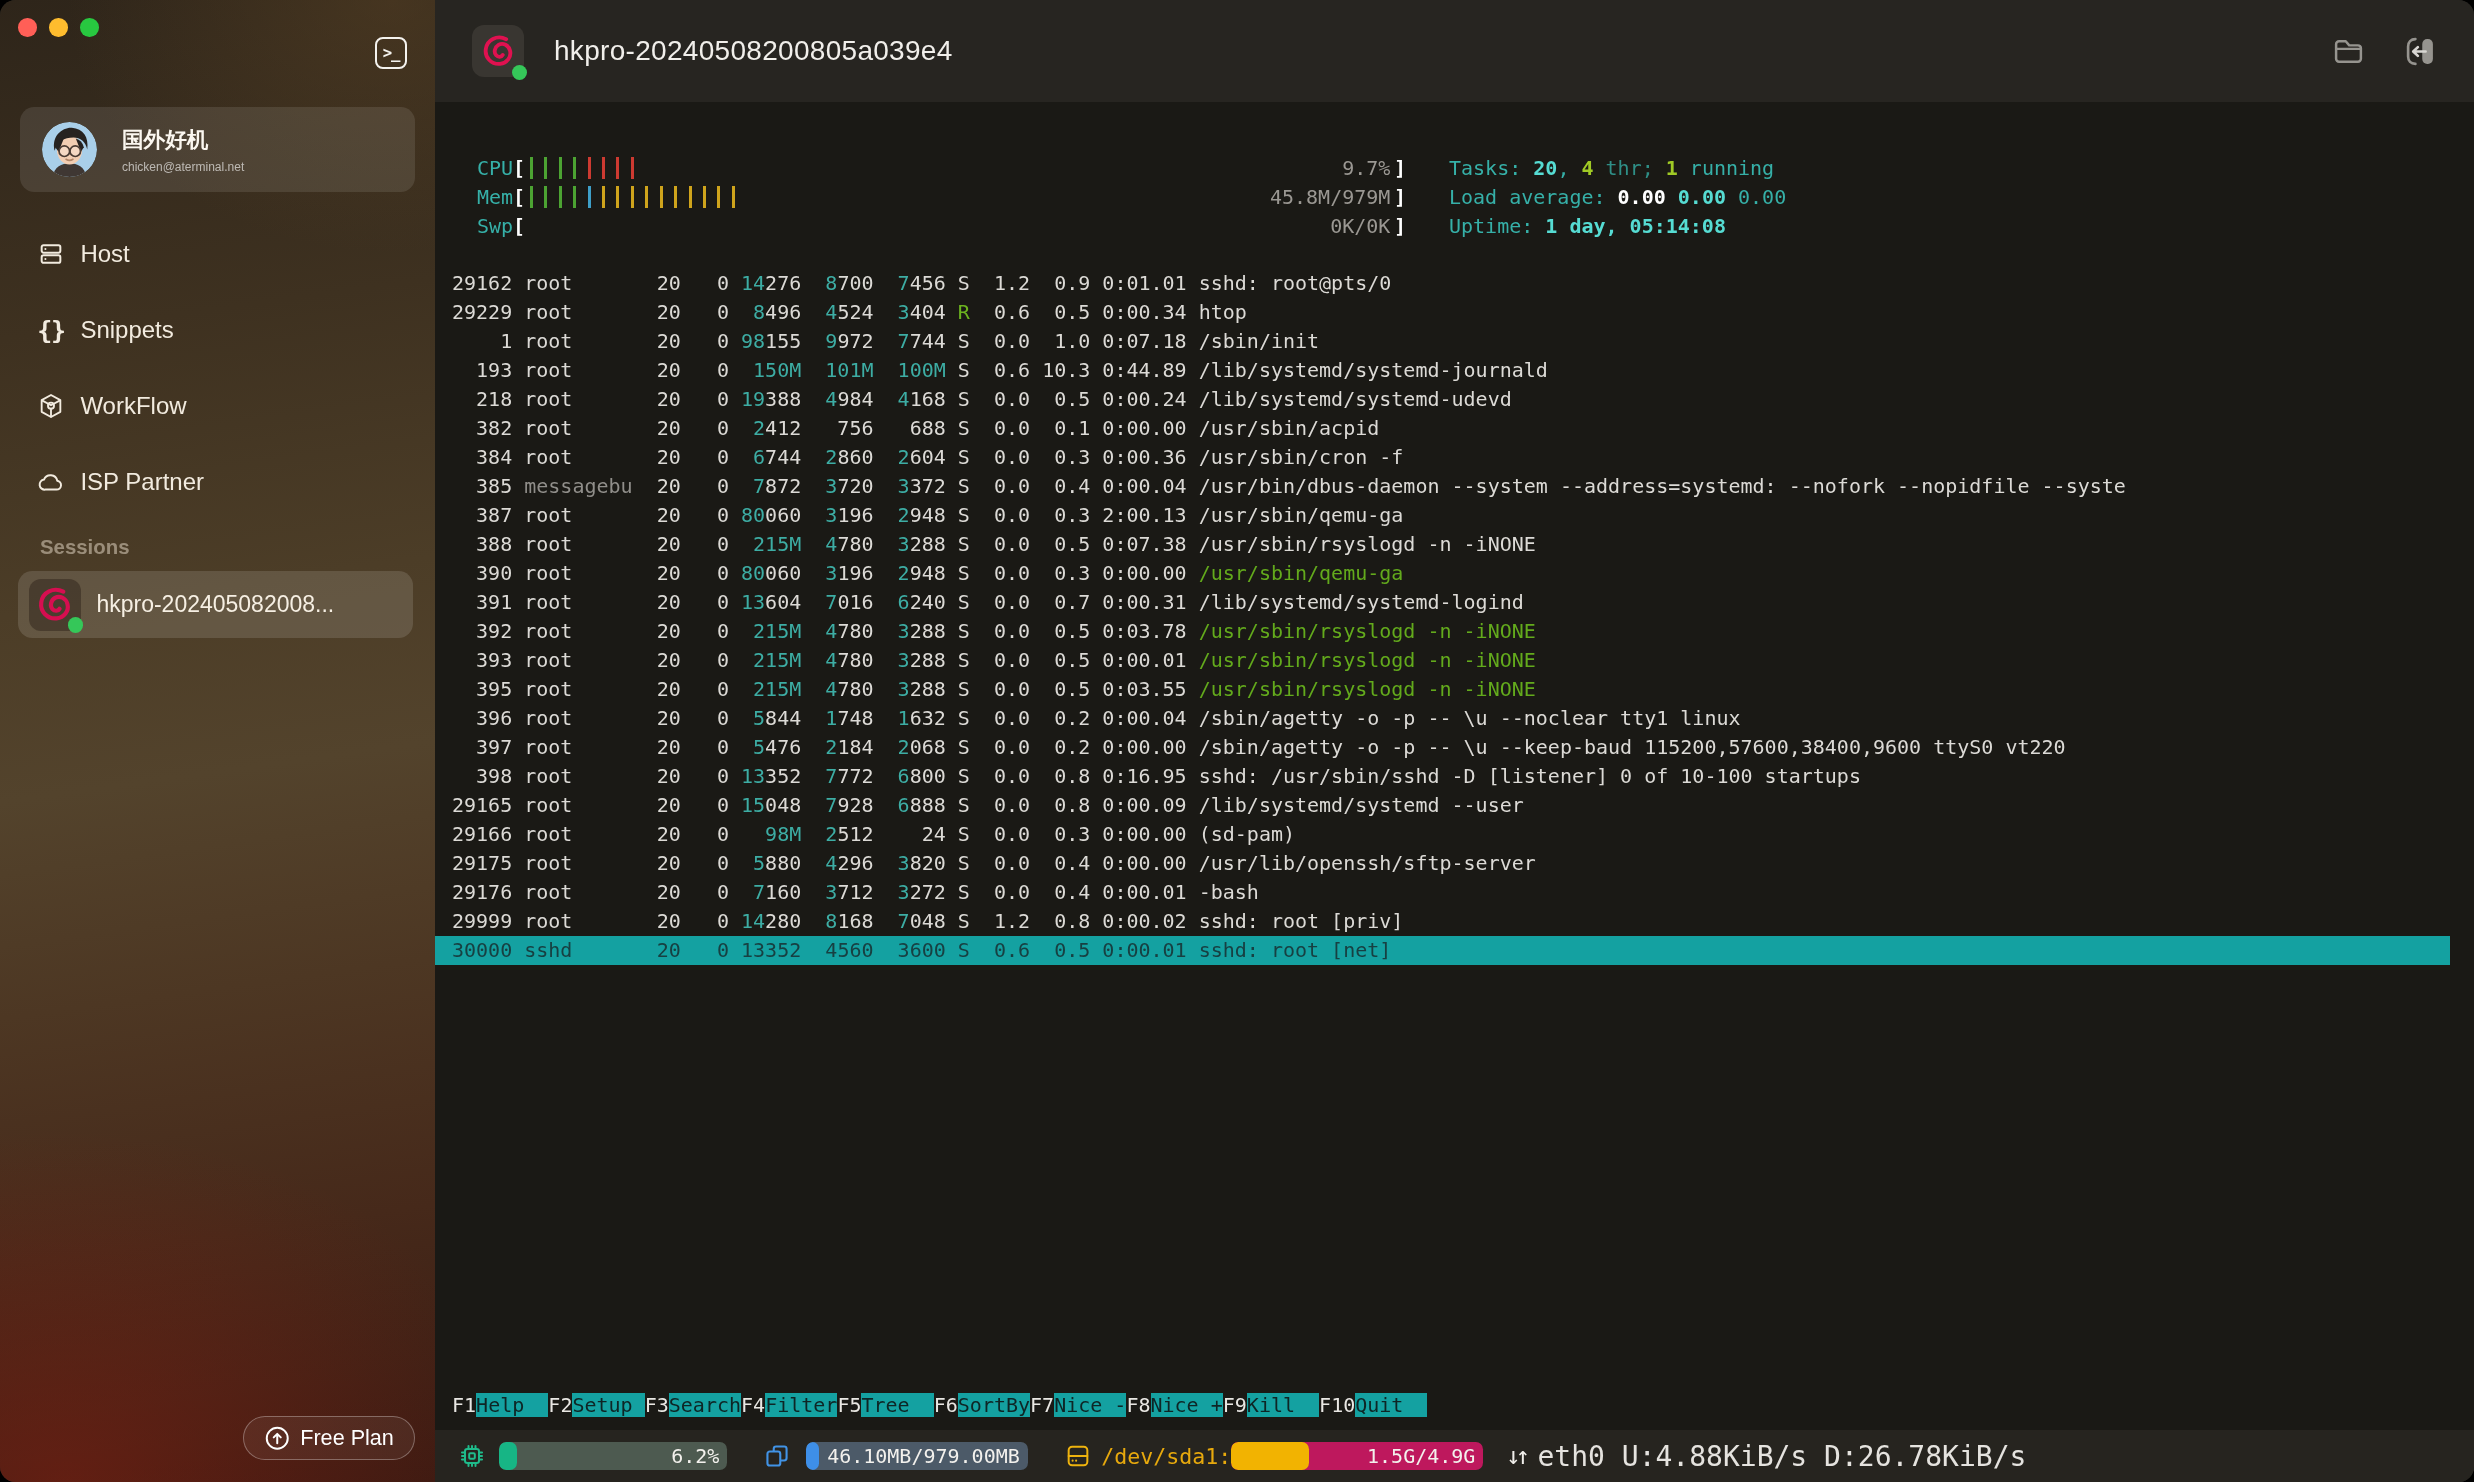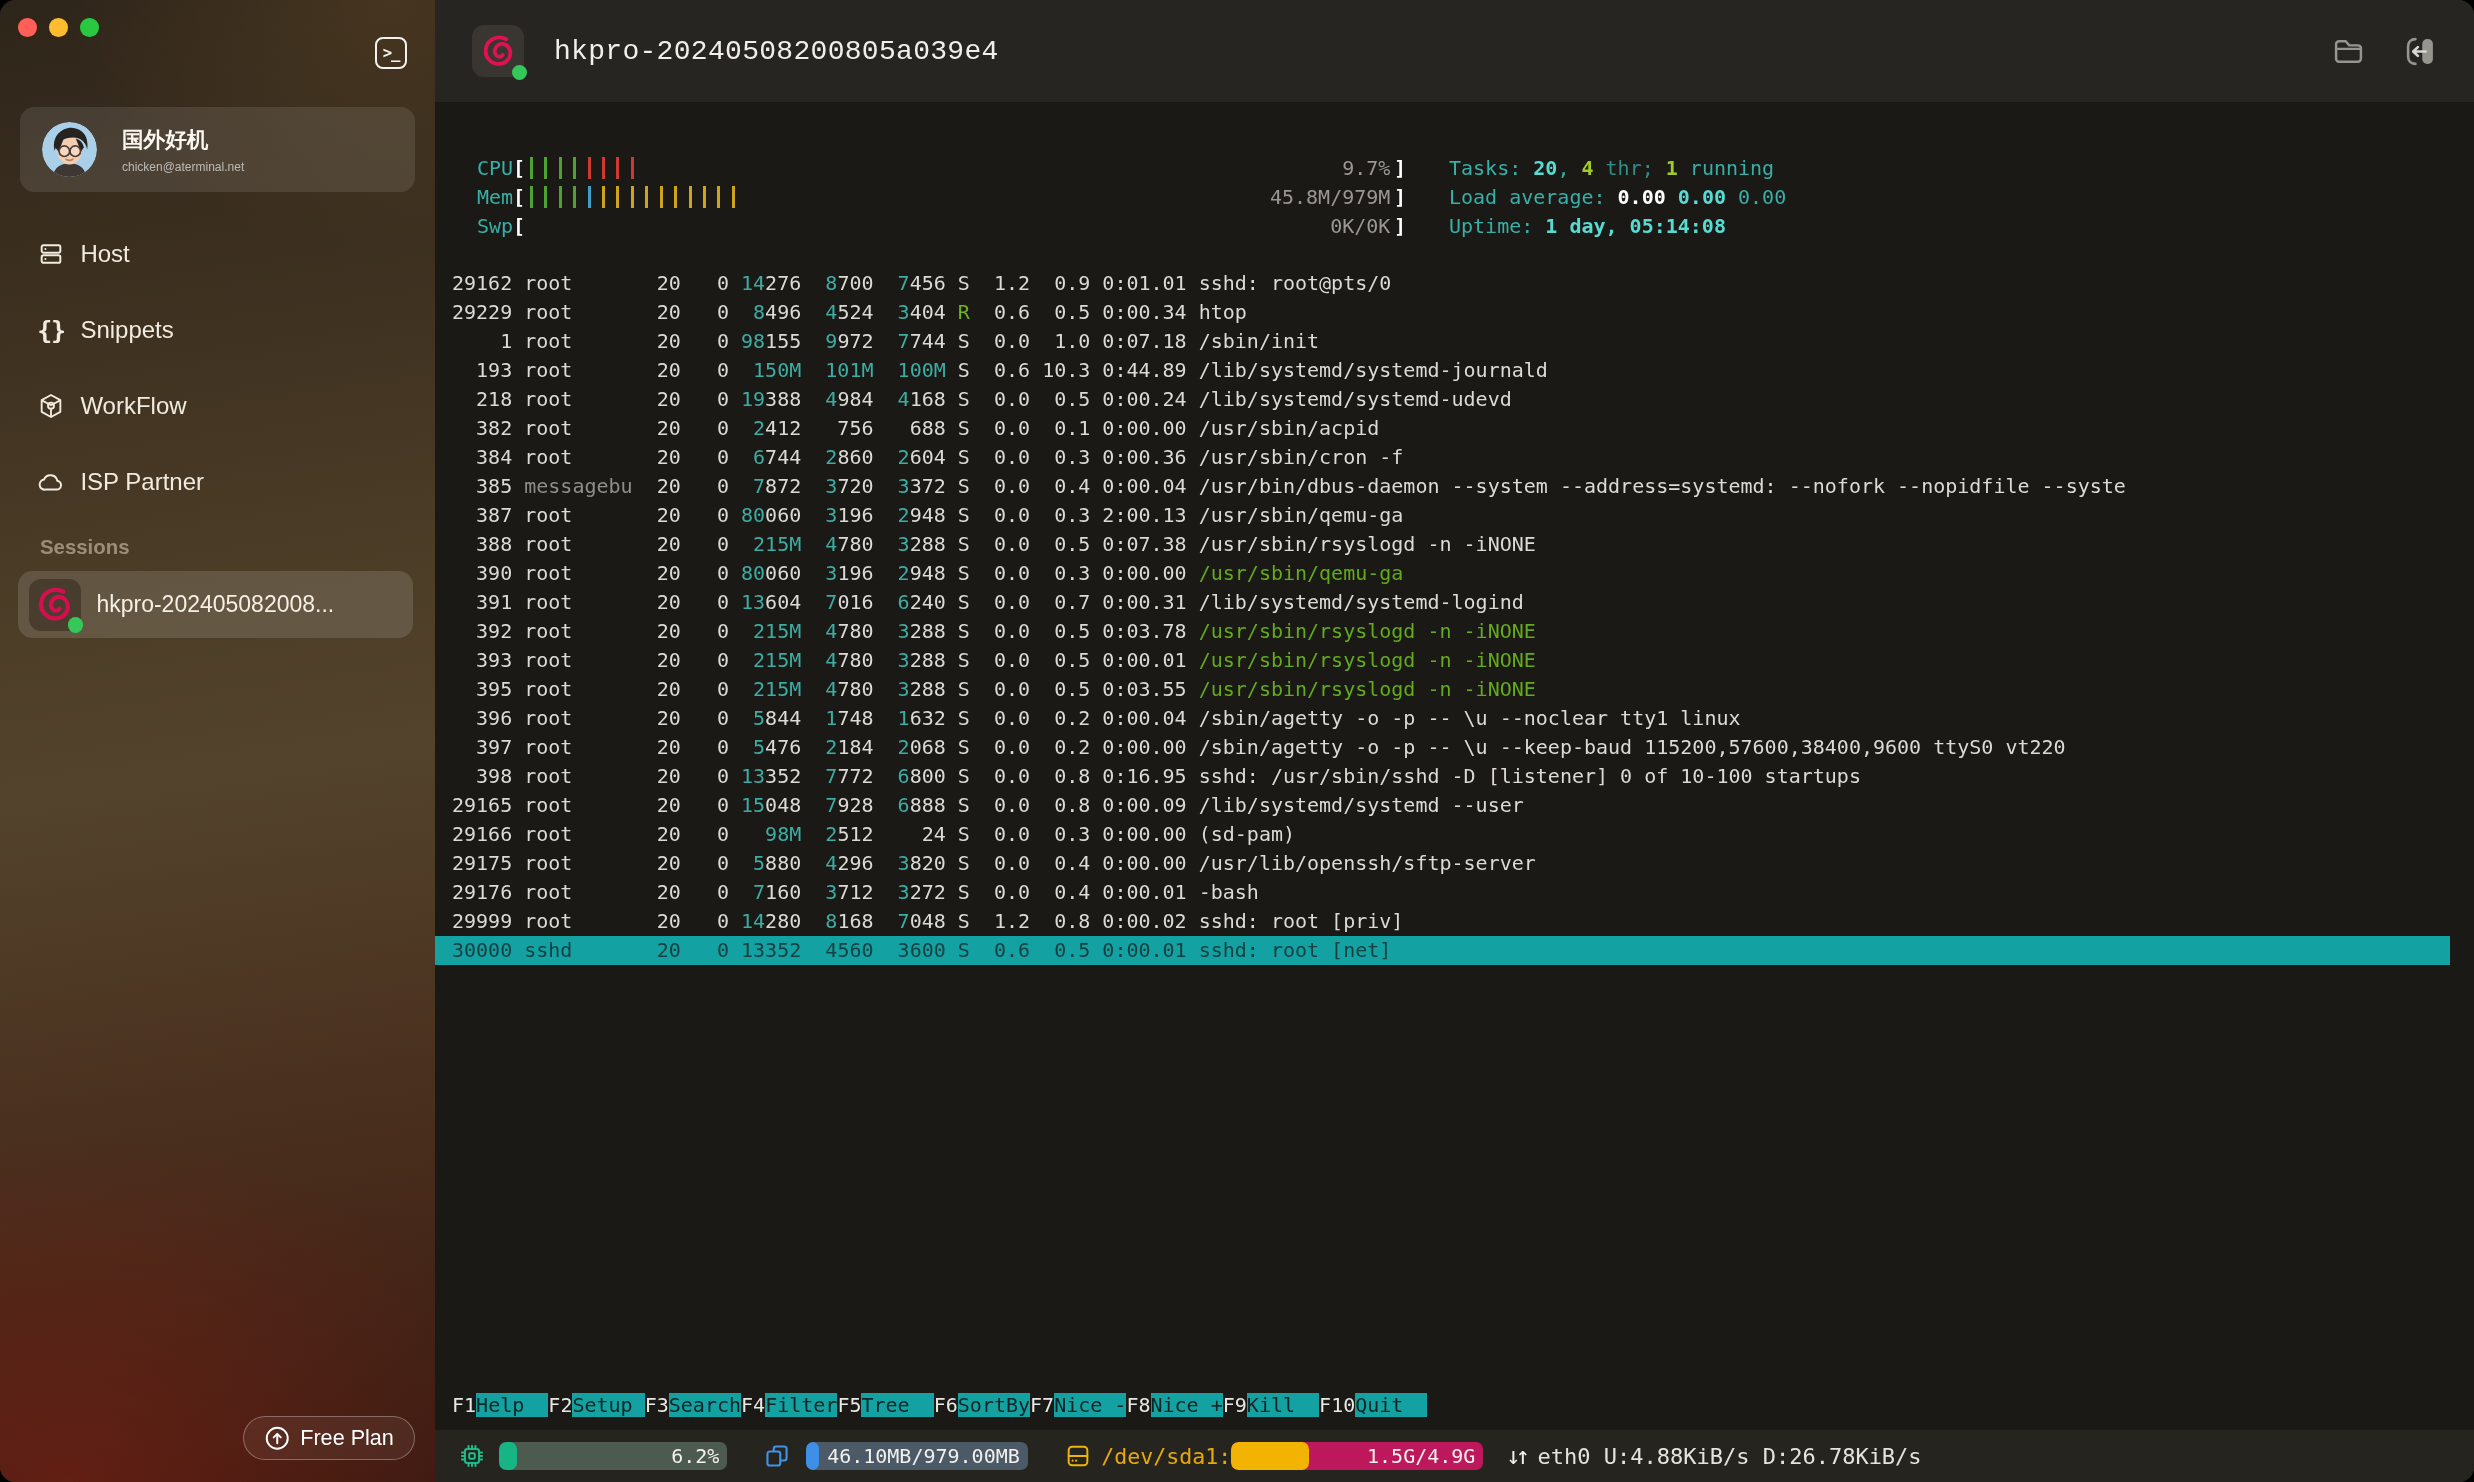--- a/index.html
+++ b/index.html
@@ -36,21 +36,21 @@
     display:flex;align-items:center;justify-content:center;}
   .sess-dot{position:absolute;right:-2.4px;bottom:-2.4px;width:15.6px;height:15.6px;border-radius:50%;background:#35c759;}
   .sess-lbl{margin-left:15.6px;font-size:23px;color:#f6efe3;}
   .freeplan{position:absolute;left:243px;bottom:21.6px;width:172px;height:44px;border-radius:24px;
     border:1.8px solid rgba(255,255,255,.30);background:rgba(255,255,255,.06);
     display:flex;align-items:center;justify-content:center;gap:9.6px;color:#fff;font-size:21.6px;}
 
   
   .main{flex:1;position:relative;background:#272521;}
   .titlebar{position:absolute;top:0;left:0;right:0;height:102px;display:flex;align-items:center;
-    padding:0 35px 0 37px;font-family:Liberation Mono, monospace;}
+    padding:0 35px 0 37px;}
   .host-iconbox{width:52px;height:52px;border-radius:12px;background:#393631;position:relative;flex:none;
     display:flex;align-items:center;justify-content:center;}
   .host-dot{position:absolute;right:-3px;bottom:-3px;width:15px;height:15px;border-radius:50%;background:#35c759;}
   .title{margin-left:30px;font-size:28px;font-weight:500;color:#f1efeb;letter-spacing:0.3px;}
   .tb-spacer{flex:1;}
   .tb-btn{width:38px;height:38px;display:flex;align-items:center;justify-content:center;}
   .tb-btn + .tb-btn{margin-left:34px;}
 
   
   .terminal{position:absolute;top:102px;left:0;right:0;bottom:52px;background:#1a1915;overflow:hidden;
@@ -93,21 +93,21 @@
   .sval{position:absolute;right:7.8px;top:0;height:28px;line-height:28px;font-size:20px;color:#f3f1ed;}
   .cpu-bar{width:228px;background:#4d5a50;margin-left:13.2px;}
   .cpu-bar .sfill{background:#17b585;}
   .mem-bar{width:222px;background:#4c5a68;margin-left:14.4px;}
   .mem-bar .sfill{background:#3e8fe8;}
   .disk-bar{width:252px;background:#be185d;}
   .disk-bar .sfill{background:#f2b301;}
   .disk-lbl{margin-left:9.6px;font-size:21.6px;color:#e7a90d;}
   .net{display:flex;align-items:center;margin-left:23px;color:#e5e3df;}
   .net-arrows{font-size:24px;letter-spacing:-4.8px;margin-right:12px;color:#f0eeea;}
-  .net-lbl{font-size:22px;}
+  .net-lbl{font-size:28px;}
   .ico-m{margin-left:36px;}
 </style>
 </head>
 <body>
 
 <div class="window">
 
   <aside class="sidebar">
     <div class="traffic">
         <span class="tl" style="background: rgb(255, 95, 87);"></span>

